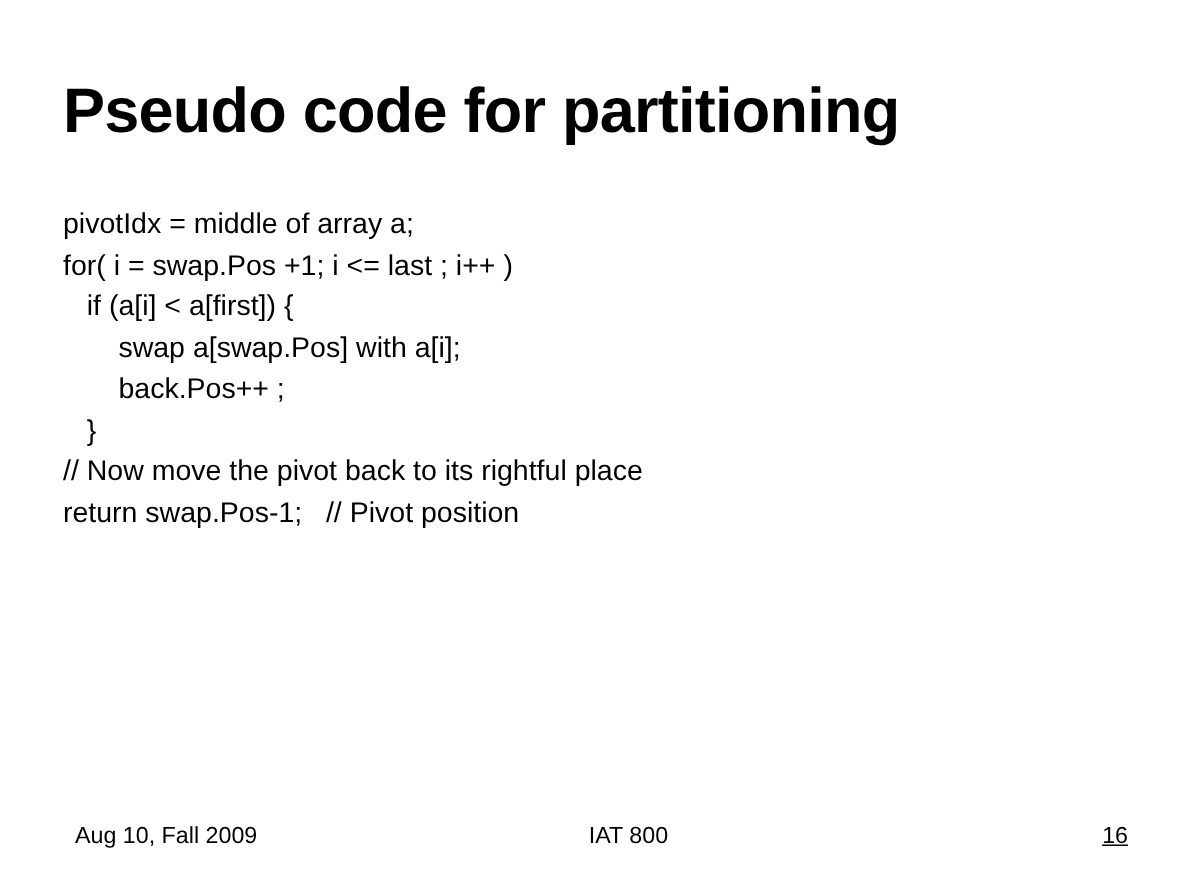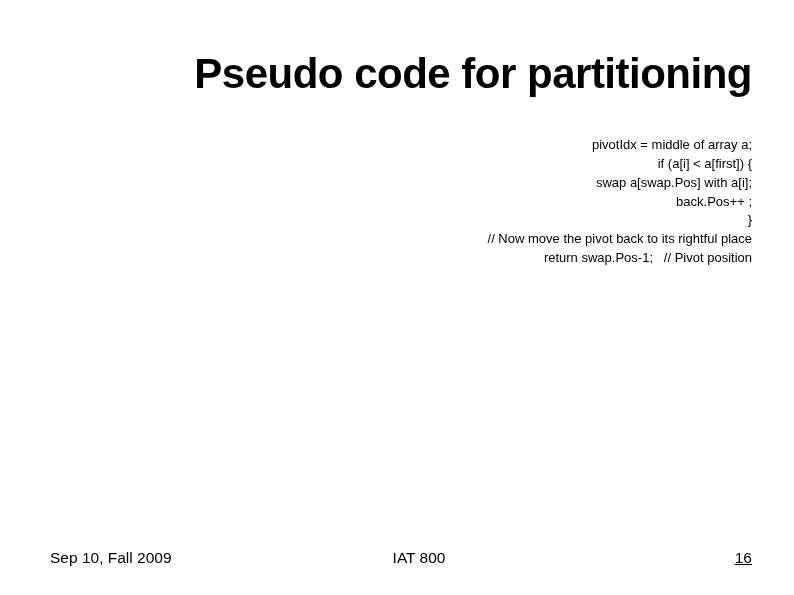--- a/index.html
+++ b/index.html
@@ -8,32 +8,31 @@
     height: 595px;
     background: #ffffff;
     position: relative;
     font-family: Arial, Helvetica, sans-serif;
   }
   .slide {
     width: 100%;
     height: 100%;
     padding: 50px 42px 0 42px;
     position: relative;
-    text-align: right;
   }
   .title {
     font-family: "Arial Black", Arial, sans-serif;
     font-weight: 900;
     font-size: 42px;
     color: #000;
     letter-spacing: -0.5px;
     margin-bottom: 38px;
   }
   .code-block {
-    font-size: 13px;
+    font-size: 19px;
     line-height: 1.45;
     color: #000;
     font-family: Arial, Helvetica, sans-serif;
   }
   .code-line { white-space: pre; }
   .footer {
     position: absolute;
     bottom: 28px;
     left: 0;
     width: 100%;
@@ -56,26 +55,27 @@
   }
 </style>
 </head>
 <body>
 
 <div class="slide">
   <h1 class="title">Pseudo code for partitioning</h1>
 
   <div class="code-block">
     <div class="code-line">pivotIdx = middle of array a;</div>
+    <div class="code-line">for( i = swap.Pos +1; i &lt;= last ; i++ )</div>
     <div class="code-line">   if (a[i] &lt; a[first]) {</div>
     <div class="code-line">       swap a[swap.Pos] with a[i];</div>
     <div class="code-line">       back.Pos++ ;</div>
     <div class="code-line">   }</div>
     <div class="code-line">// Now move the pivot back to its rightful place</div>
     <div class="code-line">return swap.Pos-1;   // Pivot position</div>
   </div>
 
   <div class="footer">
-    <span>Sep 10, Fall 2009</span>
+    <span>Aug 10, Fall 2009</span>
     <span class="footer-center">IAT 800</span>
     <span class="footer-right">16</span>
   </div>
 </div>
 
 </body></html>

